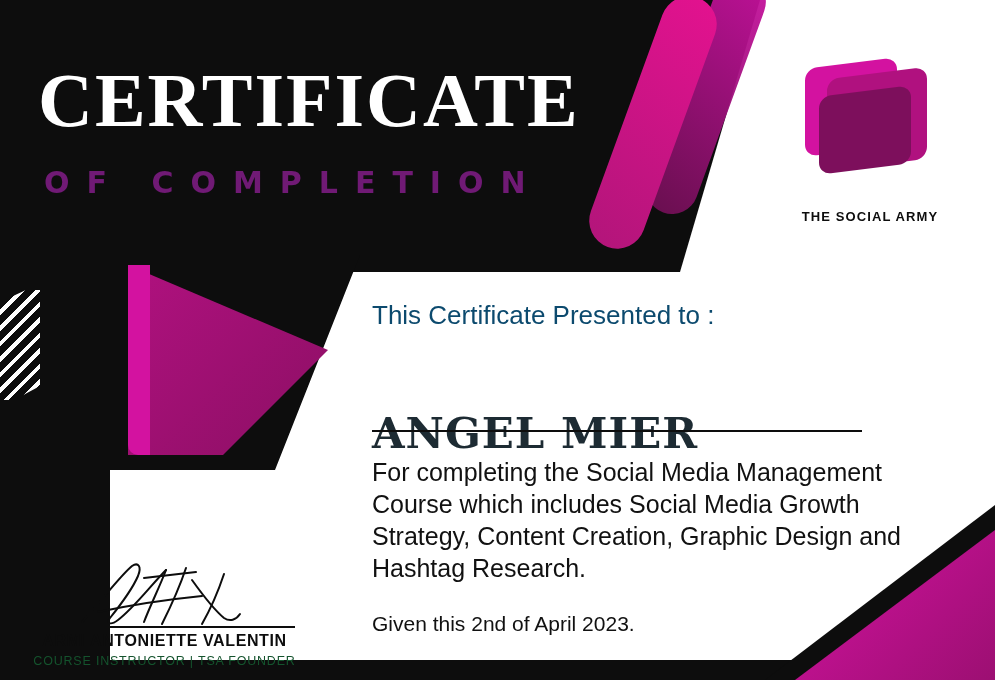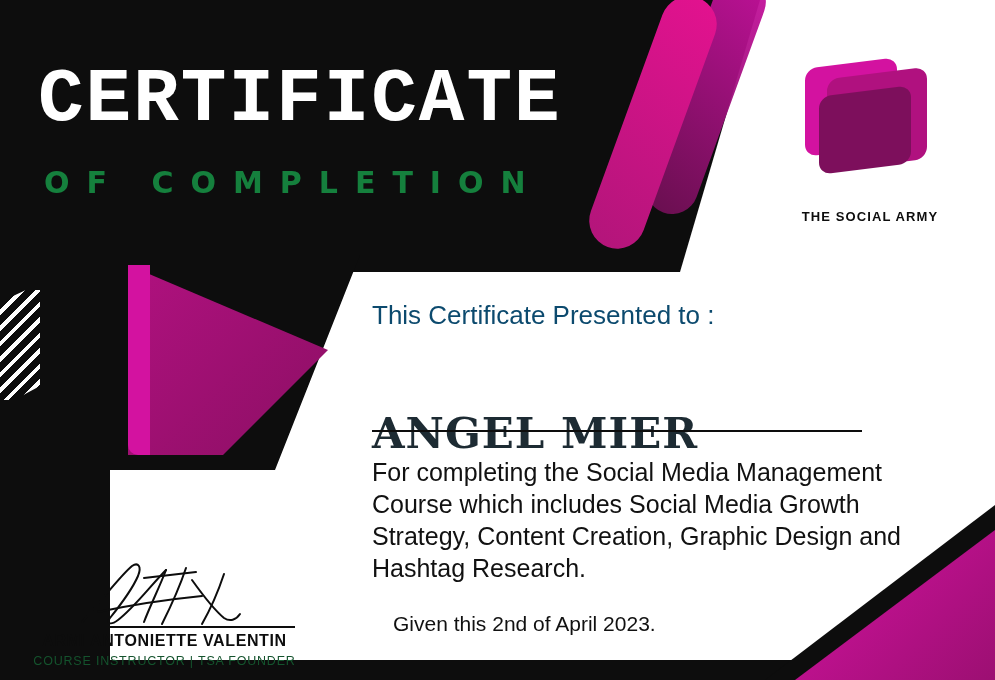--- a/index.html
+++ b/index.html
@@ -134,30 +134,30 @@
   
   .title {
     position: absolute;
     left: 38px;
     top: 62px;
     font-size: 76px;
     line-height: 1;
     font-weight: bold;
     letter-spacing: 2px;
     color: #ffffff;
-    font-family: Liberation Mono, monospace;
+    font-family: Liberation Serif, serif;
   }
   .subtitle {
     position: absolute;
     left: 44px;
     top: 165px;
     font-size: 30px;
     letter-spacing: 17px;
     font-weight: bold;
-    color: #15803d;
+    color: #701a75;
     font-family: "DejaVu Sans", sans-serif;
   }
 
   
   .logo-wrap {
     position: absolute;
     left: 795px;
     top: 55px;
     width: 150px;
     height: 160px;
@@ -239,21 +239,21 @@
     left: 372px;
     top: 456px;
     width: 545px;
     font-size: 25px;
     line-height: 32px;
     color: #111111;
     font-family: "Liberation Sans", sans-serif;
   }
   .date-text {
     position: absolute;
-    left: 393px;
+    left: 372px;
     top: 612px;
     font-size: 21px;
     color: #111111;
     font-family: "Liberation Sans", sans-serif;
   }
 
   
   .sign-wrap {
     position: absolute;
     left: 32px;

